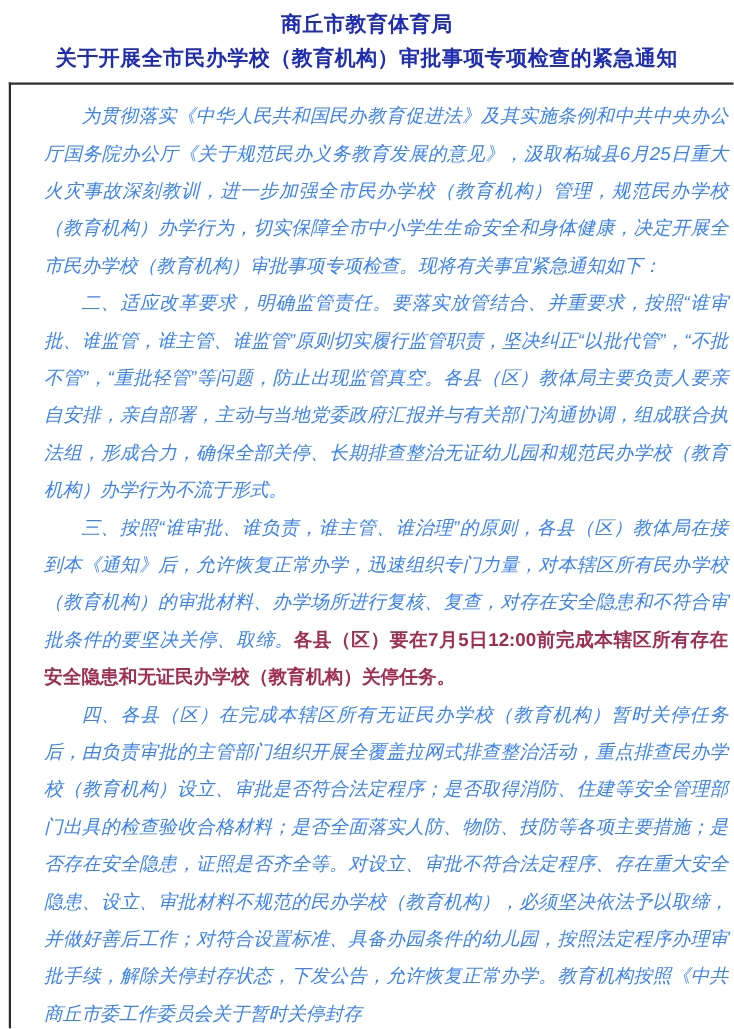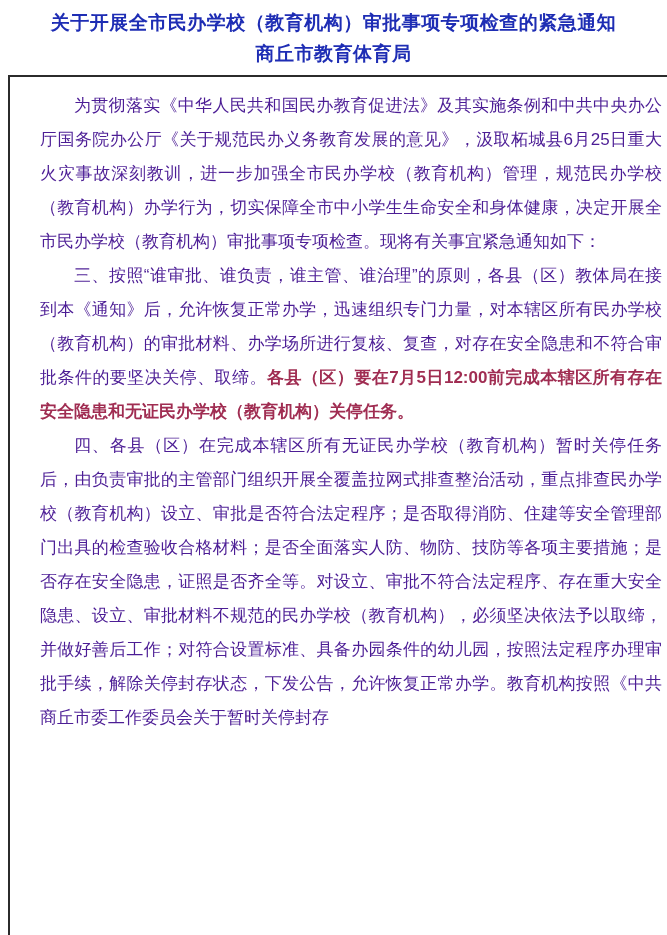--- a/index.html
+++ b/index.html
@@ -39,37 +39,38 @@
   }
   p.para {
     margin: 0;
     text-indent: 2em;
     font-size: 17px;
     line-height: 34px;
     color: #46464b;
     text-align: justify;
     text-justify: inter-ideograph;
   }
-  .seg-normal { color: #4c1d95; }
+  .seg-normal { color: #3b82f6; font-style: italic; }
   .seg-highlight {
     color: #a02d52;
     font-weight: bold;
   }
 </style>
 </head>
 <body>
 
 <div class="page">
 
   <div class="header">
+    <div class="title-line">商丘市教育体育局</div>
     <div class="title-line">关于开展全市民办学校（教育机构）审批事项专项检查的紧急通知</div>
-    <div class="title-line">商丘市教育体育局</div>
   </div>
 
   <div class="doc-box">
     <div>
         <p class="para"><span class="seg-normal">为贯彻落实《中华人民共和国民办教育促进法》及其实施条例和中共中央办公厅国务院办公厅《关于规范民办义务教育发展的意见》，汲取柘城县6月25日重大火灾事故深刻教训，进一步加强全市民办学校（教育机构）管理，规范民办学校（教育机构）办学行为，切实保障全市中小学生生命安全和身体健康，决定开展全市民办学校（教育机构）审批事项专项检查。现将有关事宜紧急通知如下：</span></p>
+        <p class="para"><span class="seg-normal">二、适应改革要求，明确监管责任。要落实放管结合、并重要求，按照“谁审批、谁监管，谁主管、谁监管”原则切实履行监管职责，坚决纠正“以批代管”，“不批不管”，“重批轻管”等问题，防止出现监管真空。各县（区）教体局主要负责人要亲自安排，亲自部署，主动与当地党委政府汇报并与有关部门沟通协调，组成联合执法组，形成合力，确保全部关停、长期排查整治无证幼儿园和规范民办学校（教育机构）办学行为不流于形式。</span></p>
         <p class="para"><span class="seg-normal">三、按照“谁审批、谁负责，谁主管、谁治理”的原则，各县（区）教体局在接到本《通知》后，允许恢复正常办学，迅速组织专门力量，对本辖区所有民办学校（教育机构）的审批材料、办学场所进行复核、复查，对存在安全隐患和不符合审批条件的要坚决关停、取缔。</span><span class="seg-highlight">各县（区）要在7月5日12:00前完成本辖区所有存在安全隐患和无证民办学校（教育机构）关停任务。</span></p>
         <p class="para"><span class="seg-normal">四、各县（区）在完成本辖区所有无证民办学校（教育机构）暂时关停任务后，由负责审批的主管部门组织开展全覆盖拉网式排查整治活动，重点排查民办学校（教育机构）设立、审批是否符合法定程序；是否取得消防、住建等安全管理部门出具的检查验收合格材料；是否全面落实人防、物防、技防等各项主要措施；是否存在安全隐患，证照是否齐全等。对设立、审批不符合法定程序、存在重大安全隐患、设立、审批材料不规范的民办学校（教育机构），必须坚决依法予以取缔，并做好善后工作；对符合设置标准、具备办园条件的幼儿园，按照法定程序办理审批手续，解除关停封存状态，下发公告，允许恢复正常办学。教育机构按照《中共商丘市委工作委员会关于暂时关停封存</span></p>
       </div>
   </div>
 
 </div>
 
 </body></html>

